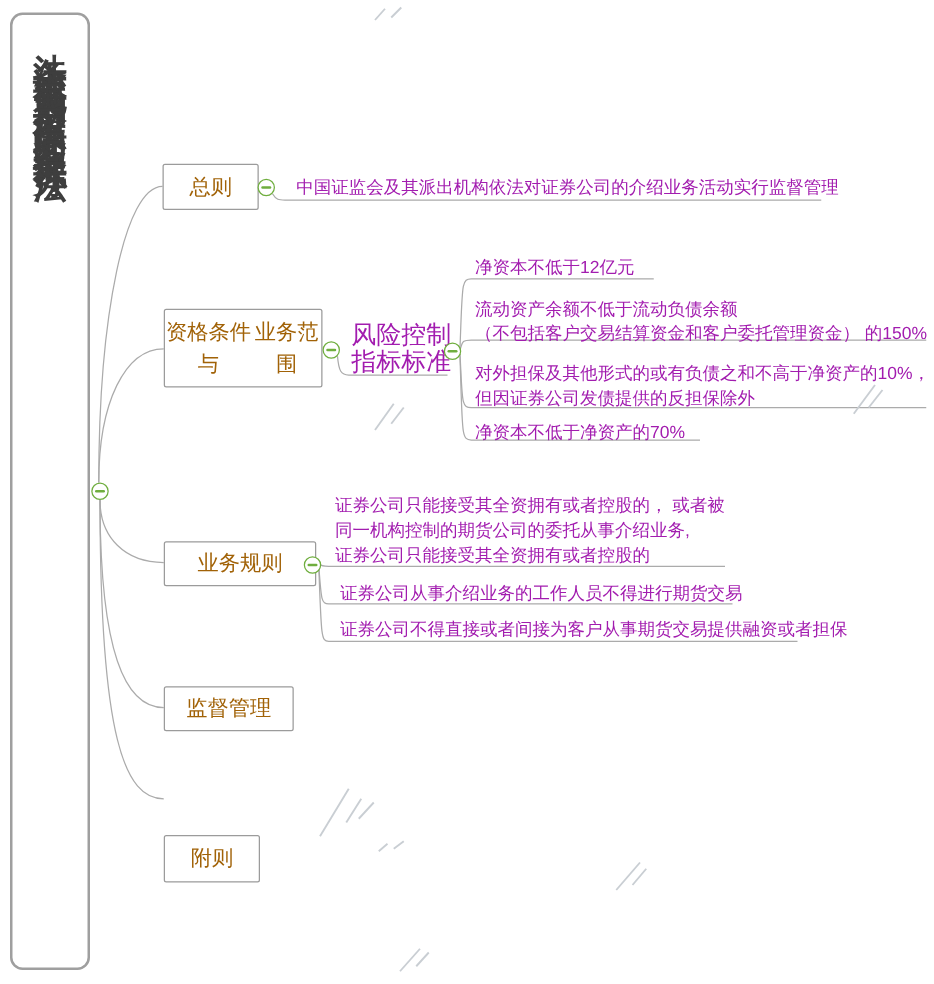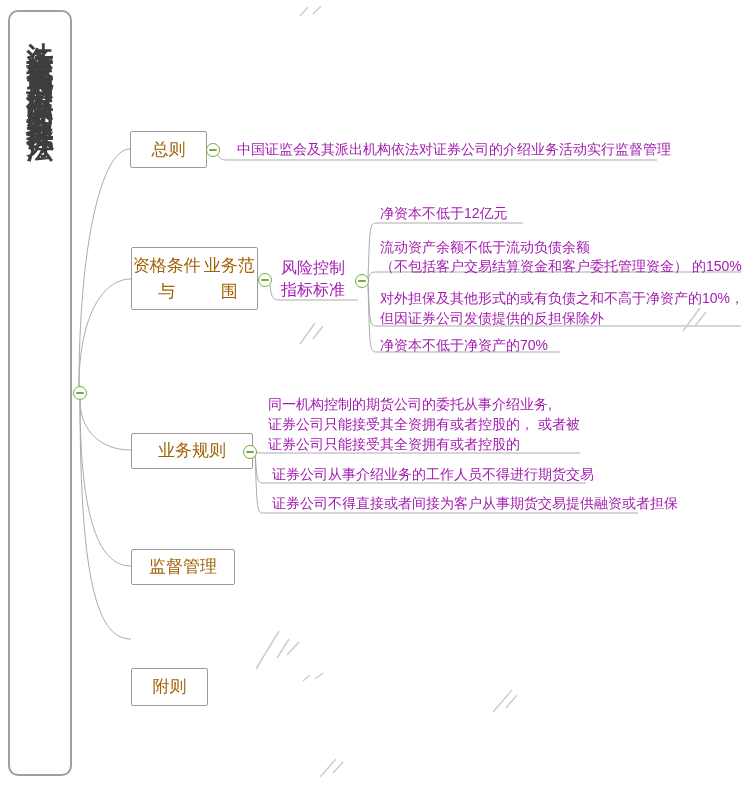--- a/index.html
+++ b/index.html
@@ -109,21 +109,21 @@
   </div>
 
   <div class="topic-box" style="left:131px;top:247px;width:127px;height:63px;line-height:26px;">
     <span>资格条件与</span>
     <span>业务范围</span>
   </div>
   <div class="collapse-btn" style="left:258px;top:273px;">
     <span class="minus"></span>
   </div>
 
-  <div class="line-topic center" style="left:281px;top:257px;width:64px;font-size:16px;line-height:22px;">
+  <div class="line-topic center" style="left:281px;top:257px;width:64px;font-size:20px;line-height:22px;">
     <span style="display:block">风险控制</span>
     <span style="display:block">指标标准</span>
   </div>
   <div class="collapse-btn" style="left:355px;top:274px;">
     <span class="minus"></span>
   </div>
 
   <div class="line-topic" style="left:380px;top:203px;">
     <span>净资本不低于12亿元</span>
   </div>
@@ -140,22 +140,22 @@
   </div>
 
   <div class="topic-box" style="left:131px;top:433px;width:122px;height:36px;">
     <span>业务规则</span>
   </div>
   <div class="collapse-btn" style="left:243px;top:445px;">
     <span class="minus"></span>
   </div>
 
   <div class="line-topic" style="left:268px;top:394px;line-height:20px;">
+    <span style="display:block">证券公司只能接受其全资拥有或者控股的， 或者被</span>
     <span style="display:block">同一机构控制的期货公司的委托从事介绍业务,</span>
-    <span style="display:block">证券公司只能接受其全资拥有或者控股的， 或者被</span>
     <span style="display:block">证券公司只能接受其全资拥有或者控股的</span>
   </div>
   <div class="line-topic" style="left:272px;top:464px;">
     <span>证券公司从事介绍业务的工作人员不得进行期货交易</span>
   </div>
   <div class="line-topic" style="left:272px;top:493px;">
     <span>证券公司不得直接或者间接为客户从事期货交易提供融资或者担保</span>
   </div>
 
   <div class="topic-box" style="left:131px;top:549px;width:104px;height:36px;">

